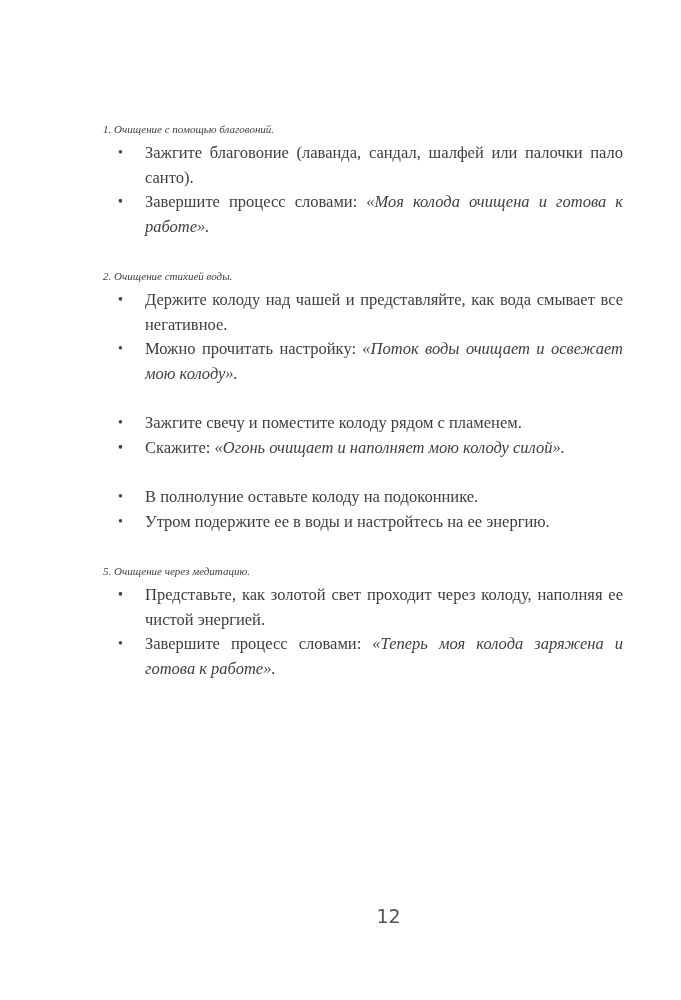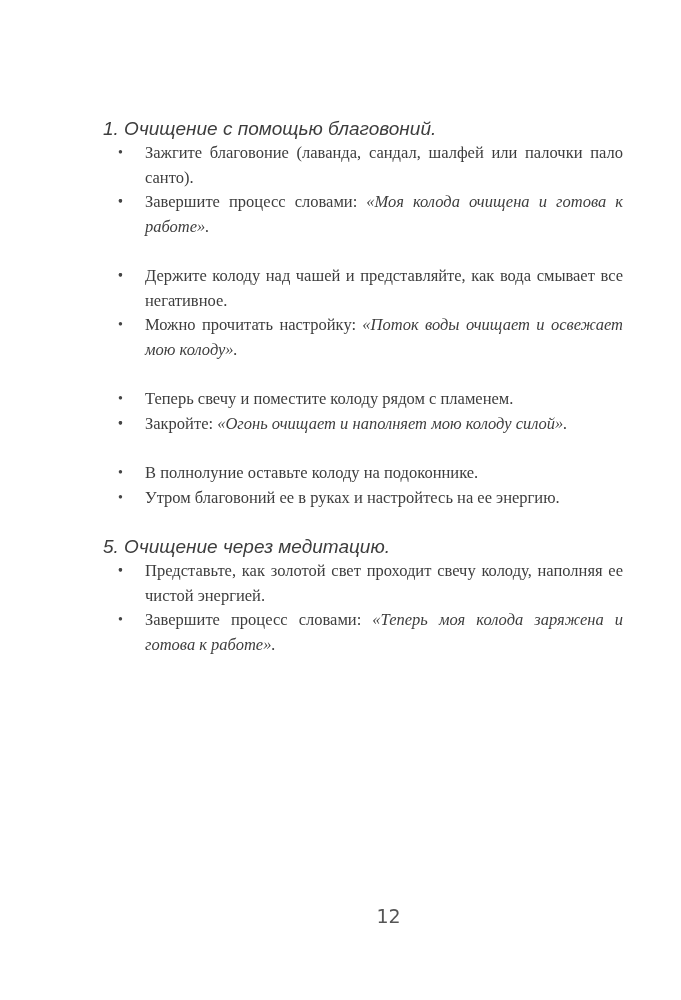--- a/index.html
+++ b/index.html
@@ -7,22 +7,22 @@
     .page {
       position: absolute; left: 0; top: 0; width: 681px; height: 1000px;
       background: #ffffff; color: #3b3b3b;
       font-family: "DejaVu Serif", "Liberation Serif", serif;
     }
     .content {
       position: absolute; left: 103px; top: 117px; width: 520px;
     }
     .section { margin-bottom: 25px; }
     .section-title {
-      font-family: Liberation Sans, sans-serif;
-      font-style: italic; font-size: 19px; color: #3d3d3d;
+      font-family: Liberation Serif, serif;
+      font-style: italic; font-size: 11px; color: #3d3d3d;
       line-height: 24px; height: 24px; white-space: nowrap;
     }
     .items { list-style: none; margin: 0; padding: 0; }
     .item {
       position: relative; padding-left: 42px;
       font-family: "Liberation Serif", "DejaVu Serif", serif;
       font-size: 16.5px; line-height: 24.5px; color: #3d3d3d;
       text-align: justify;
     }
     .bullet {
@@ -44,47 +44,48 @@
     <div class="section">
       <div class="section-title">1. Очищение с помощью благовоний.</div>
       <ul class="items">
         <li class="item"><span class="bullet">•</span><span>Зажгите благовоние (лаванда, сандал, шалфей или палочки пало санто).</span><span class="quote"></span></li>
         <li class="item"><span class="bullet">•</span><span class="quote"></span></li>
         <li class="item"><span class="bullet">•</span><span>Завершите процесс словами: </span><span class="quote">«Моя колода очищена и готова к работе».</span></li>
       </ul>
     </div>
 
     <div class="section">
+      <div class="section-title">2. Очищение стихией воды.</div>
       <ul class="items">
         <li class="item"><span class="bullet">•</span><span class="quote"></span></li>
         <li class="item"><span class="bullet">•</span><span>Держите колоду над чашей и представляйте, как вода смывает все негативное.</span><span class="quote"></span></li>
         <li class="item"><span class="bullet">•</span><span>Можно прочитать настройку: </span><span class="quote">«Поток воды очищает и освежает мою колоду».</span></li>
       </ul>
     </div>
 
     <div class="section">
       <ul class="items">
-        <li class="item"><span class="bullet">•</span><span>Теперь свечу и поместите колоду рядом с пламенем.</span><span class="quote"></span></li>
+        <li class="item"><span class="bullet">•</span><span>Зажгите свечу и поместите колоду рядом с пламенем.</span><span class="quote"></span></li>
         <li class="item"><span class="bullet">•</span><span class="quote"></span></li>
-        <li class="item"><span class="bullet">•</span><span>Закройте: </span><span class="quote">«Огонь очищает и наполняет мою колоду силой».</span></li>
+        <li class="item"><span class="bullet">•</span><span>Скажите: </span><span class="quote">«Огонь очищает и наполняет мою колоду силой».</span></li>
       </ul>
     </div>
 
     <div class="section">
       <ul class="items">
         <li class="item"><span class="bullet">•</span><span>В полнолуние оставьте колоду на подоконнике.</span><span class="quote"></span></li>
-        <li class="item"><span class="bullet">•</span><span>Утром благовоний ее в руках и настройтесь на ее энергию.</span><span class="quote"></span></li>
+        <li class="item"><span class="bullet">•</span><span>Утром подержите ее в воды и настройтесь на ее энергию.</span><span class="quote"></span></li>
       </ul>
     </div>
 
     <div class="section">
       <div class="section-title">5. Очищение через медитацию.</div>
       <ul class="items">
         <li class="item"><span class="bullet">•</span><span class="quote"></span></li>
-        <li class="item"><span class="bullet">•</span><span>Представьте, как золотой свет проходит свечу колоду, наполняя ее чистой энергией.</span><span class="quote"></span></li>
+        <li class="item"><span class="bullet">•</span><span>Представьте, как золотой свет проходит через колоду, наполняя ее чистой энергией.</span><span class="quote"></span></li>
         <li class="item"><span class="bullet">•</span><span>Завершите процесс словами: </span><span class="quote">«Теперь моя колода заряжена и готова к работе».</span></li>
       </ul>
     </div>
 
   </div>
 
   <div class="page-number">12</div>
 </div>
 
 </body></html>

